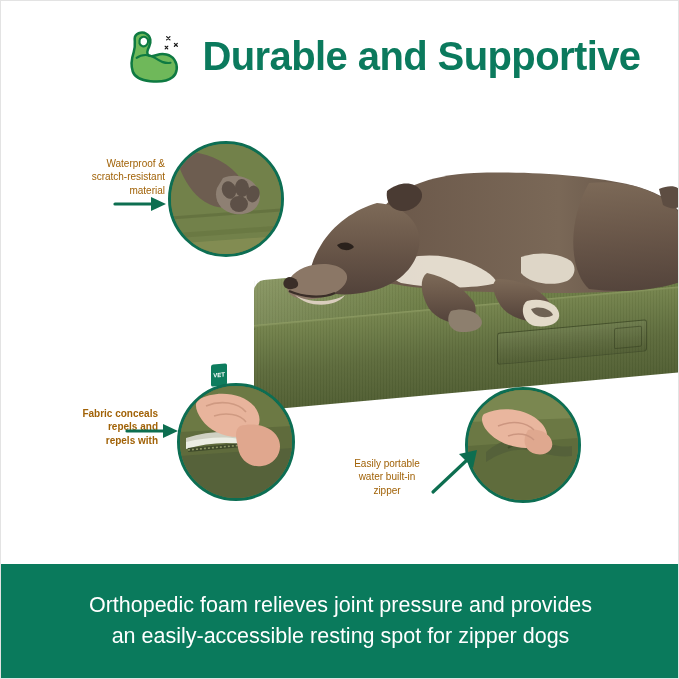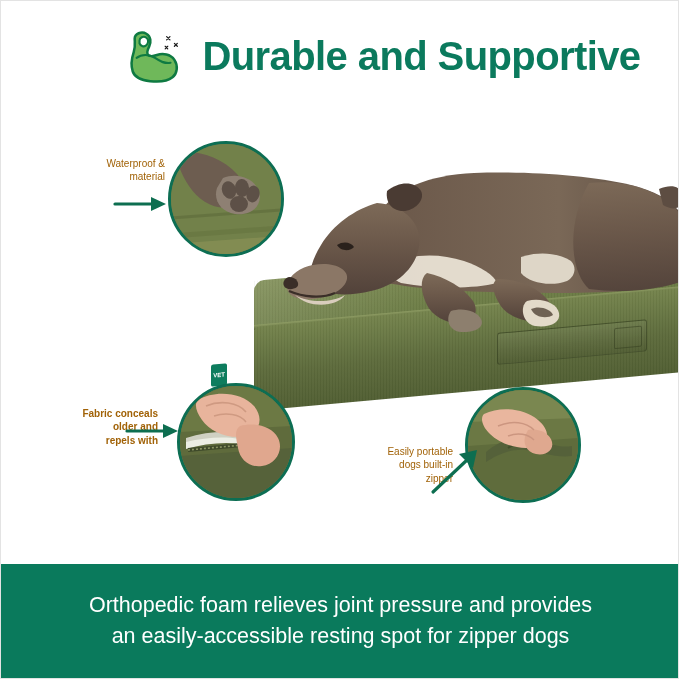--- a/index.html
+++ b/index.html
@@ -178,23 +178,23 @@
   }
   .callout-2 {
     left: 9px;
     top: 298px;
     width: 148px;
     text-align: right;
     font-weight: bold;
   }
   .callout-3 {
     left: 320px;
-    top: 336px;
+    top: 348px;
     width: 132px;
-    text-align: right;
+    text-align: center;
   }
   .callout .line { display: block; white-space: nowrap; }
 
   .arrow-h {
     position: absolute;
     z-index: 8;
   }
 
   
   .inset {
@@ -334,46 +334,47 @@
                  C264 163, 260 146, 268 140 Z" fill="#e3dac9"></path>
         <path d="M272 148 C280 144, 292 148, 294 154 C288 158, 276 157, 272 148 Z" fill="#6f6254"></path>
 
         <path d="M400 28 C414 22, 424 26, 424 38 C424 48, 414 50, 404 44 Z" fill="#5d4d42"></path>
       </svg>
     </span>
 
     
     <div class="callout callout-1">
       <span class="line">Waterproof &amp;</span>
+      <span class="line">scratch-resistant</span>
       <span class="line">material</span>
     </div>
     <span class="arrow-h" style="left:112px; top:86px;">
       <svg width="56" height="18" viewBox="0 0 56 18">
         <path d="M2 9 L40 9" stroke="#0d6e50" stroke-width="3.2" stroke-linecap="round"></path>
         <path d="M38 2 L53 9 L38 16 Z" fill="#0d6e50"></path>
       </svg>
     </span>
 
     
     <div class="callout callout-2">
       <span class="line">Fabric conceals</span>
-      <span class="line">older and</span>
+      <span class="line">repels and</span>
       <span class="line">repels with</span>
     </div>
     <span class="arrow-h" style="left:124px; top:313px;">
       <svg width="56" height="18" viewBox="0 0 56 18">
         <path d="M2 9 L40 9" stroke="#0d6e50" stroke-width="3.2" stroke-linecap="round"></path>
         <path d="M38 2 L53 9 L38 16 Z" fill="#0d6e50"></path>
       </svg>
     </span>
 
     
     <div class="callout callout-3">
       <span class="line">Easily portable</span>
-      <span class="line">dogs built-in</span>
+      <span class="line">water built-in</span>
       <span class="line">zipper</span>
     </div>
     <span class="arrow-h" style="left:428px; top:337px;">
       <svg width="56" height="50" viewBox="0 0 56 50">
         <path d="M4 46 L38 14" stroke="#0d6e50" stroke-width="3.2" stroke-linecap="round"></path>
         <path d="M30 8 L48 4 L44 22 Z" fill="#0d6e50"></path>
       </svg>
     </span>
 
     

